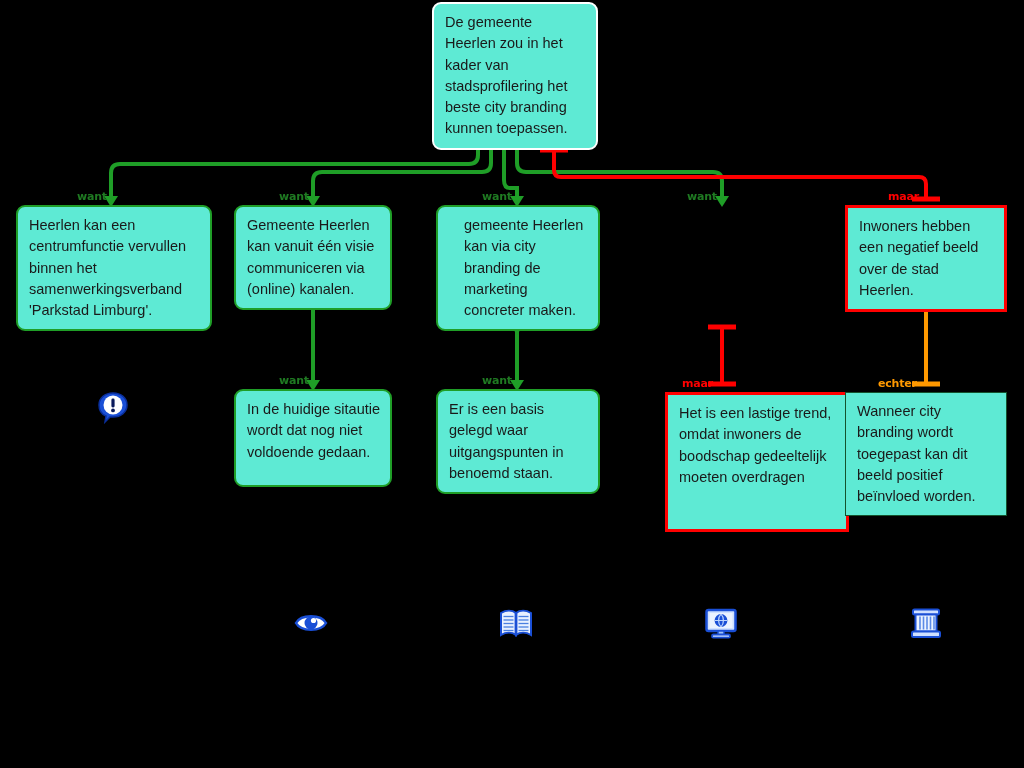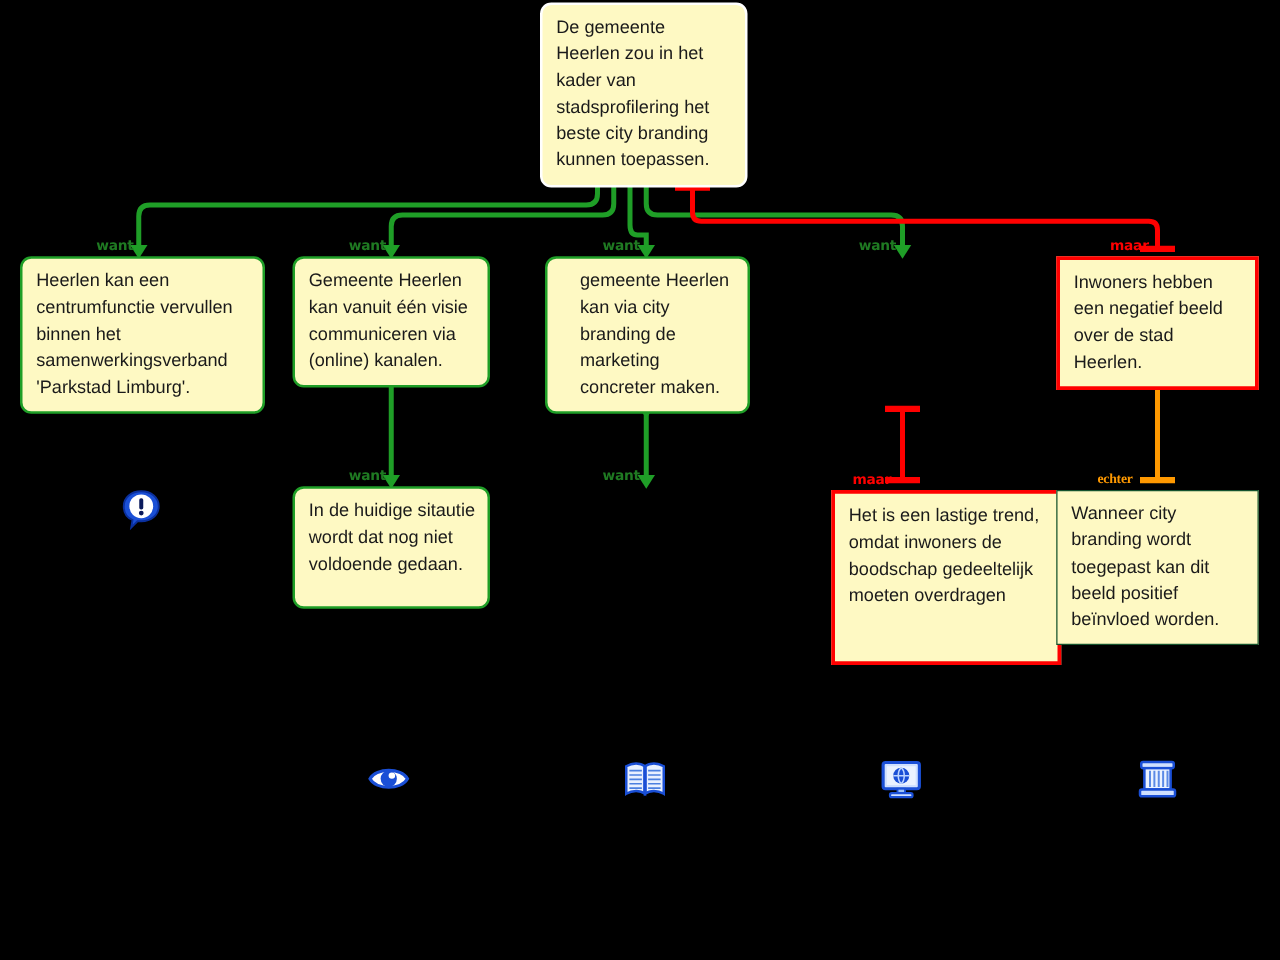--- a/index.html
+++ b/index.html
@@ -24,21 +24,21 @@
   #connector-layer {
     position: absolute;
     left: 0; top: 0;
     width: 1024px;
     height: 768px;
     pointer-events: none;
   }
   .node {
     position: absolute;
     box-sizing: border-box;
-    background: #fef9c3;
+    background: #5eead4;
     color: #1a1a1a;
     font-size: 14.5px;
     line-height: 21.3px;
     padding: 8px 10px 8px 11px;
     overflow: hidden;
   }
   .node.rounded {
     border-radius: 9px;
   }
   .node.square {
@@ -53,21 +53,21 @@
     position: absolute;
     font-size: 11px;
     font-weight: bold;
     font-family: "DejaVu Sans", sans-serif;
     letter-spacing: -0.2px;
     white-space: nowrap;
     line-height: 11px;
   }
   .edge-label.green  { color: #1f7a22; }
   .edge-label.red    { color: #ff0000; }
-  .edge-label.orange { color: #ff9900; font-family: Liberation Serif, serif; }
+  .edge-label.orange { color: #ff9900; }
 
   .icon {
     position: absolute;
     width: 34px;
     height: 34px;
   }
   .icon svg { display: block; }
 </style>
 </head>
 <body style="background: rgb(0, 0, 0);">
@@ -137,20 +137,21 @@
 
   <div class="node support rounded" style="left: 234px; top: 205px; width: 158px; min-height: 95px;">Gemeente Heerlen kan vanuit één visie communiceren via (online) kanalen.</div>
 
   <div class="node support rounded" style="left: 436px; top: 205px; width: 164px; min-height: 118px; padding-left: 26px;">gemeente Heerlen kan via city branding de marketing concreter maken.</div>
 
 
   <div class="node object square" style="left: 845px; top: 205px; width: 162px; min-height: 94px;">Inwoners hebben een negatief beeld over de stad Heerlen.</div>
 
   <div class="node support rounded" style="left: 234px; top: 389px; width: 158px; min-height: 98px;">In de huidige sitautie wordt dat nog niet voldoende gedaan.</div>
 
+  <div class="node support rounded" style="left: 436px; top: 389px; width: 164px; min-height: 98px;">Er is een basis gelegd waar uitgangspunten in benoemd staan.</div>
 
   <div class="node object square" style="left: 665px; top: 392px; width: 184px; min-height: 140px;">Het is een lastige trend, omdat inwoners de boodschap gedeeltelijk moeten overdragen</div>
 
   <div class="node rebut square" style="left: 845px; top: 392px; width: 162px; min-height: 122px;">Wanneer city branding wordt toegepast kan dit beeld positief beïnvloed worden.</div>
 
   <div class="edge-label green" style="left: 77px; top: 191px;">want</div>
   <div class="edge-label green" style="left: 279px; top: 191px;">want</div>
   <div class="edge-label green" style="left: 482px; top: 191px;">want</div>
   <div class="edge-label green" style="left: 687px; top: 191px;">want</div>
   <div class="edge-label red" style="left: 888px; top: 191px;">maar</div>

